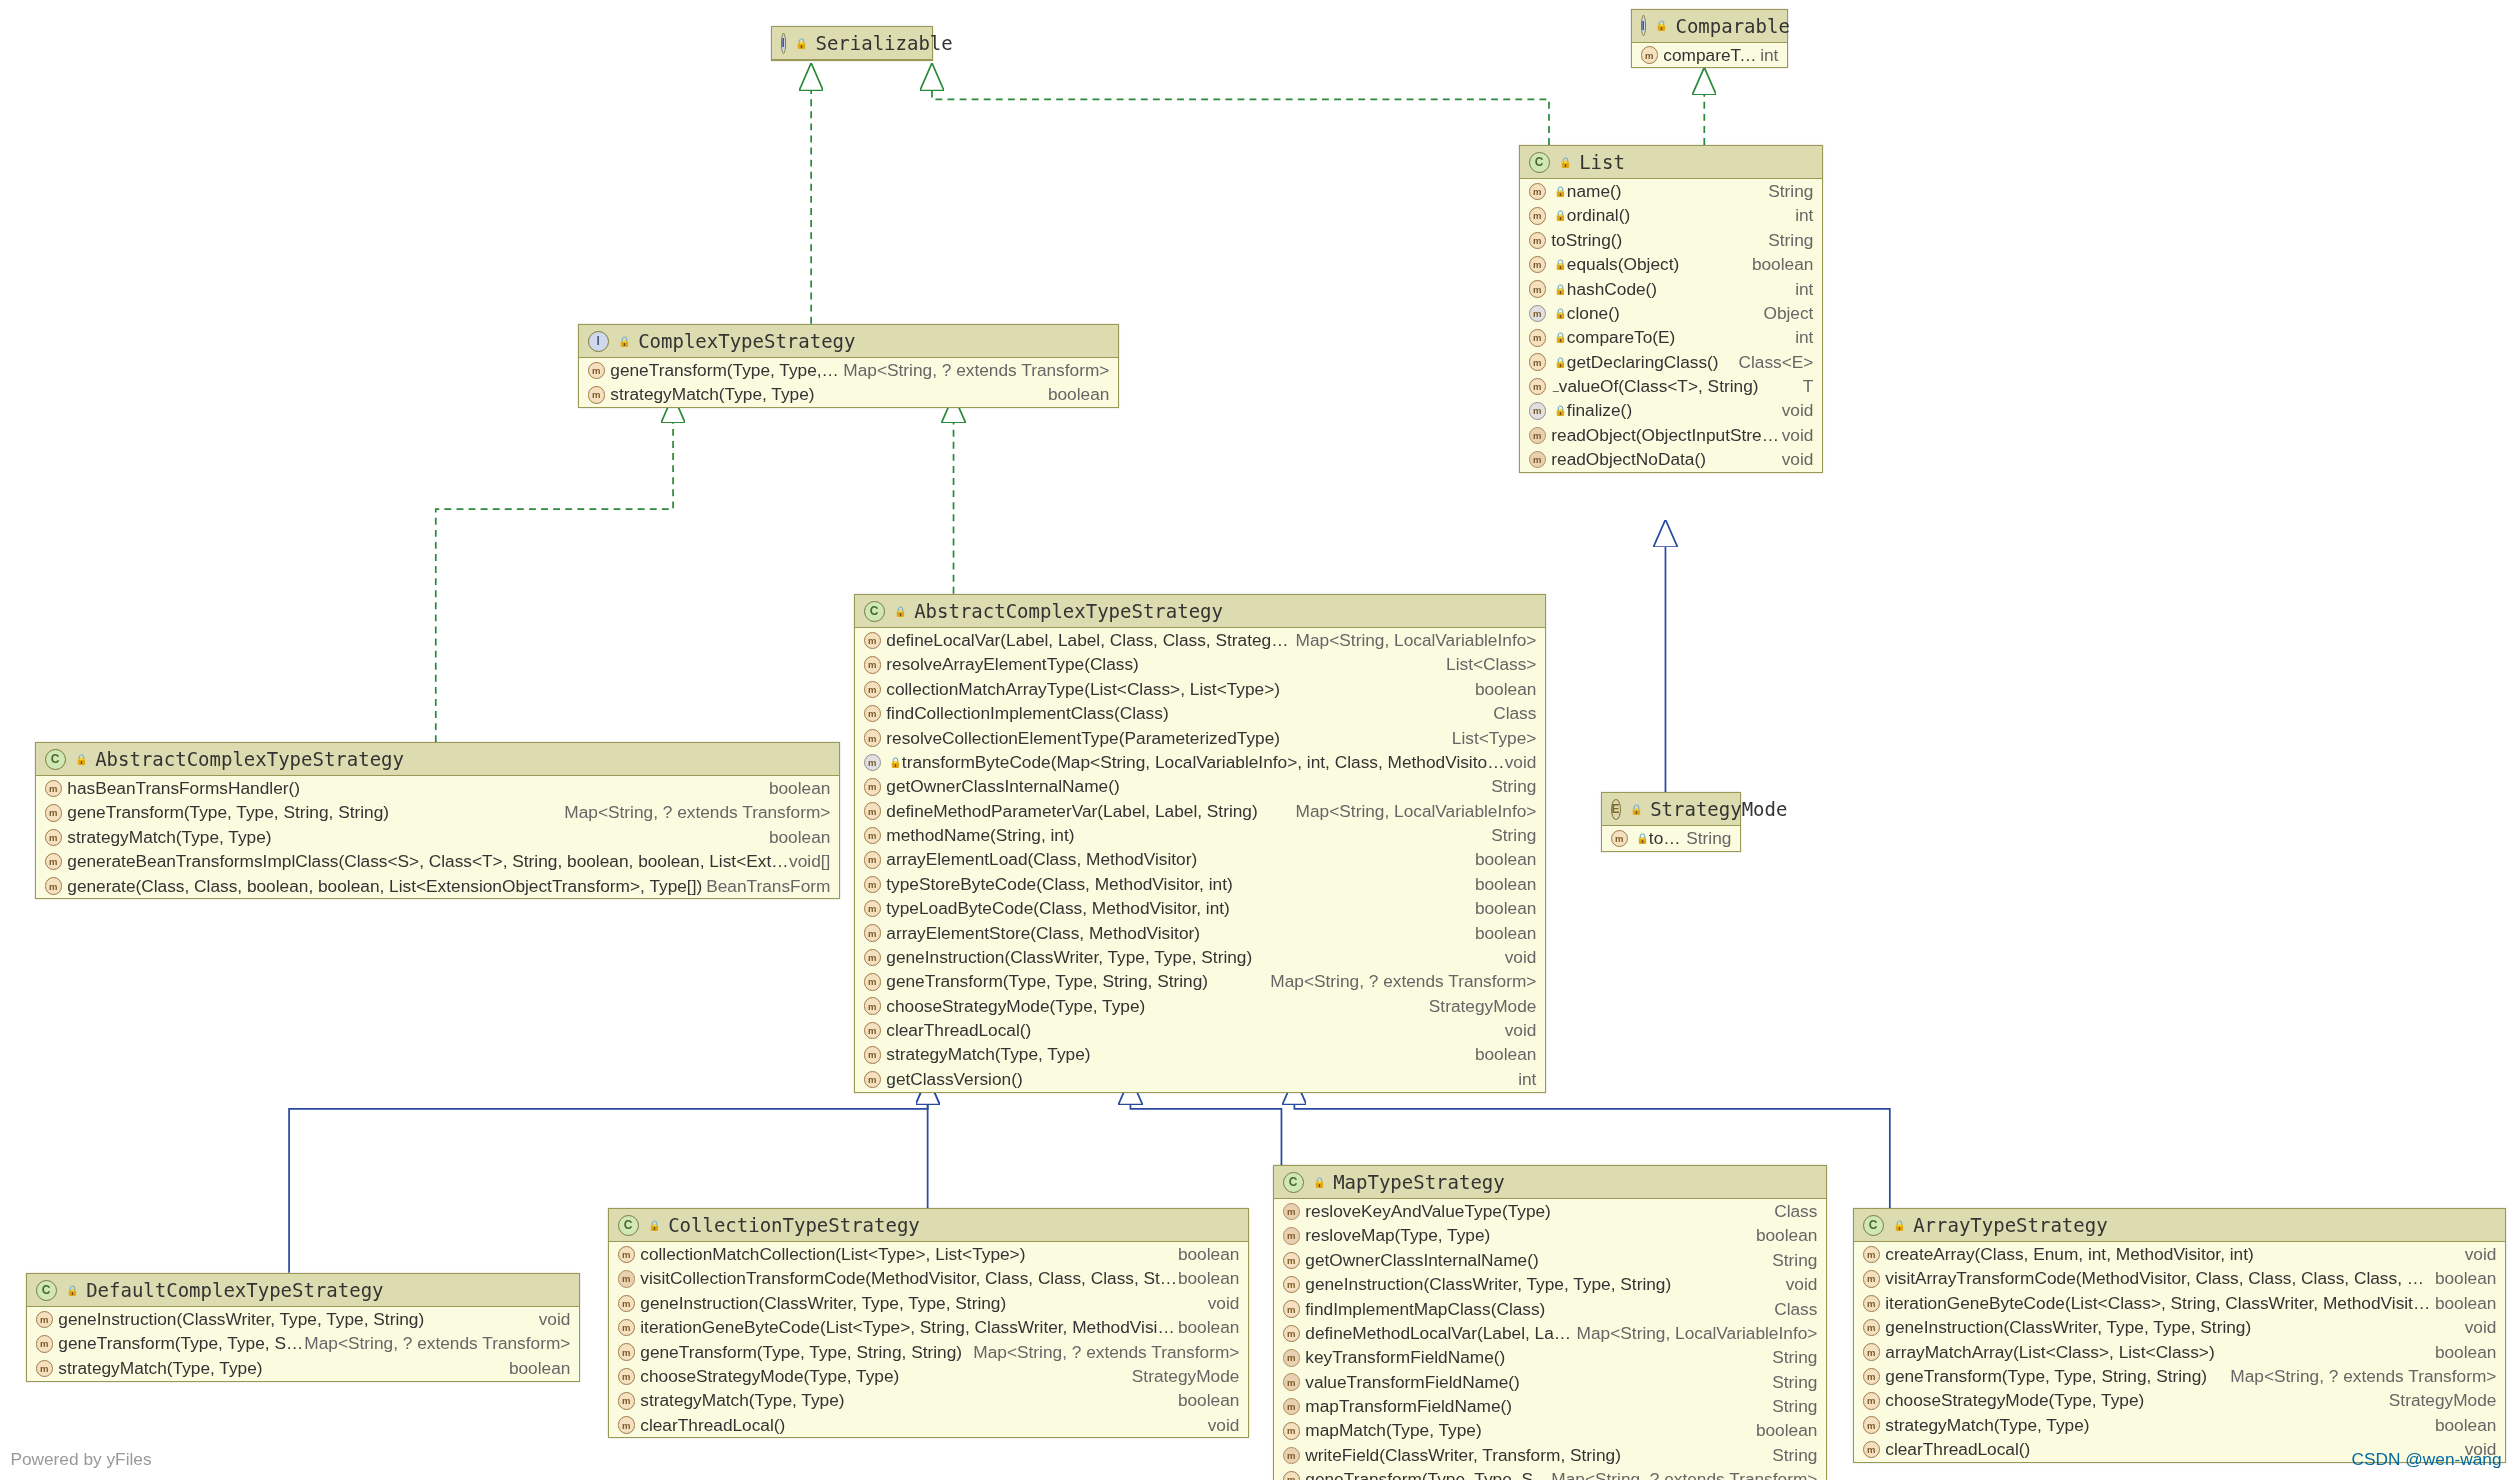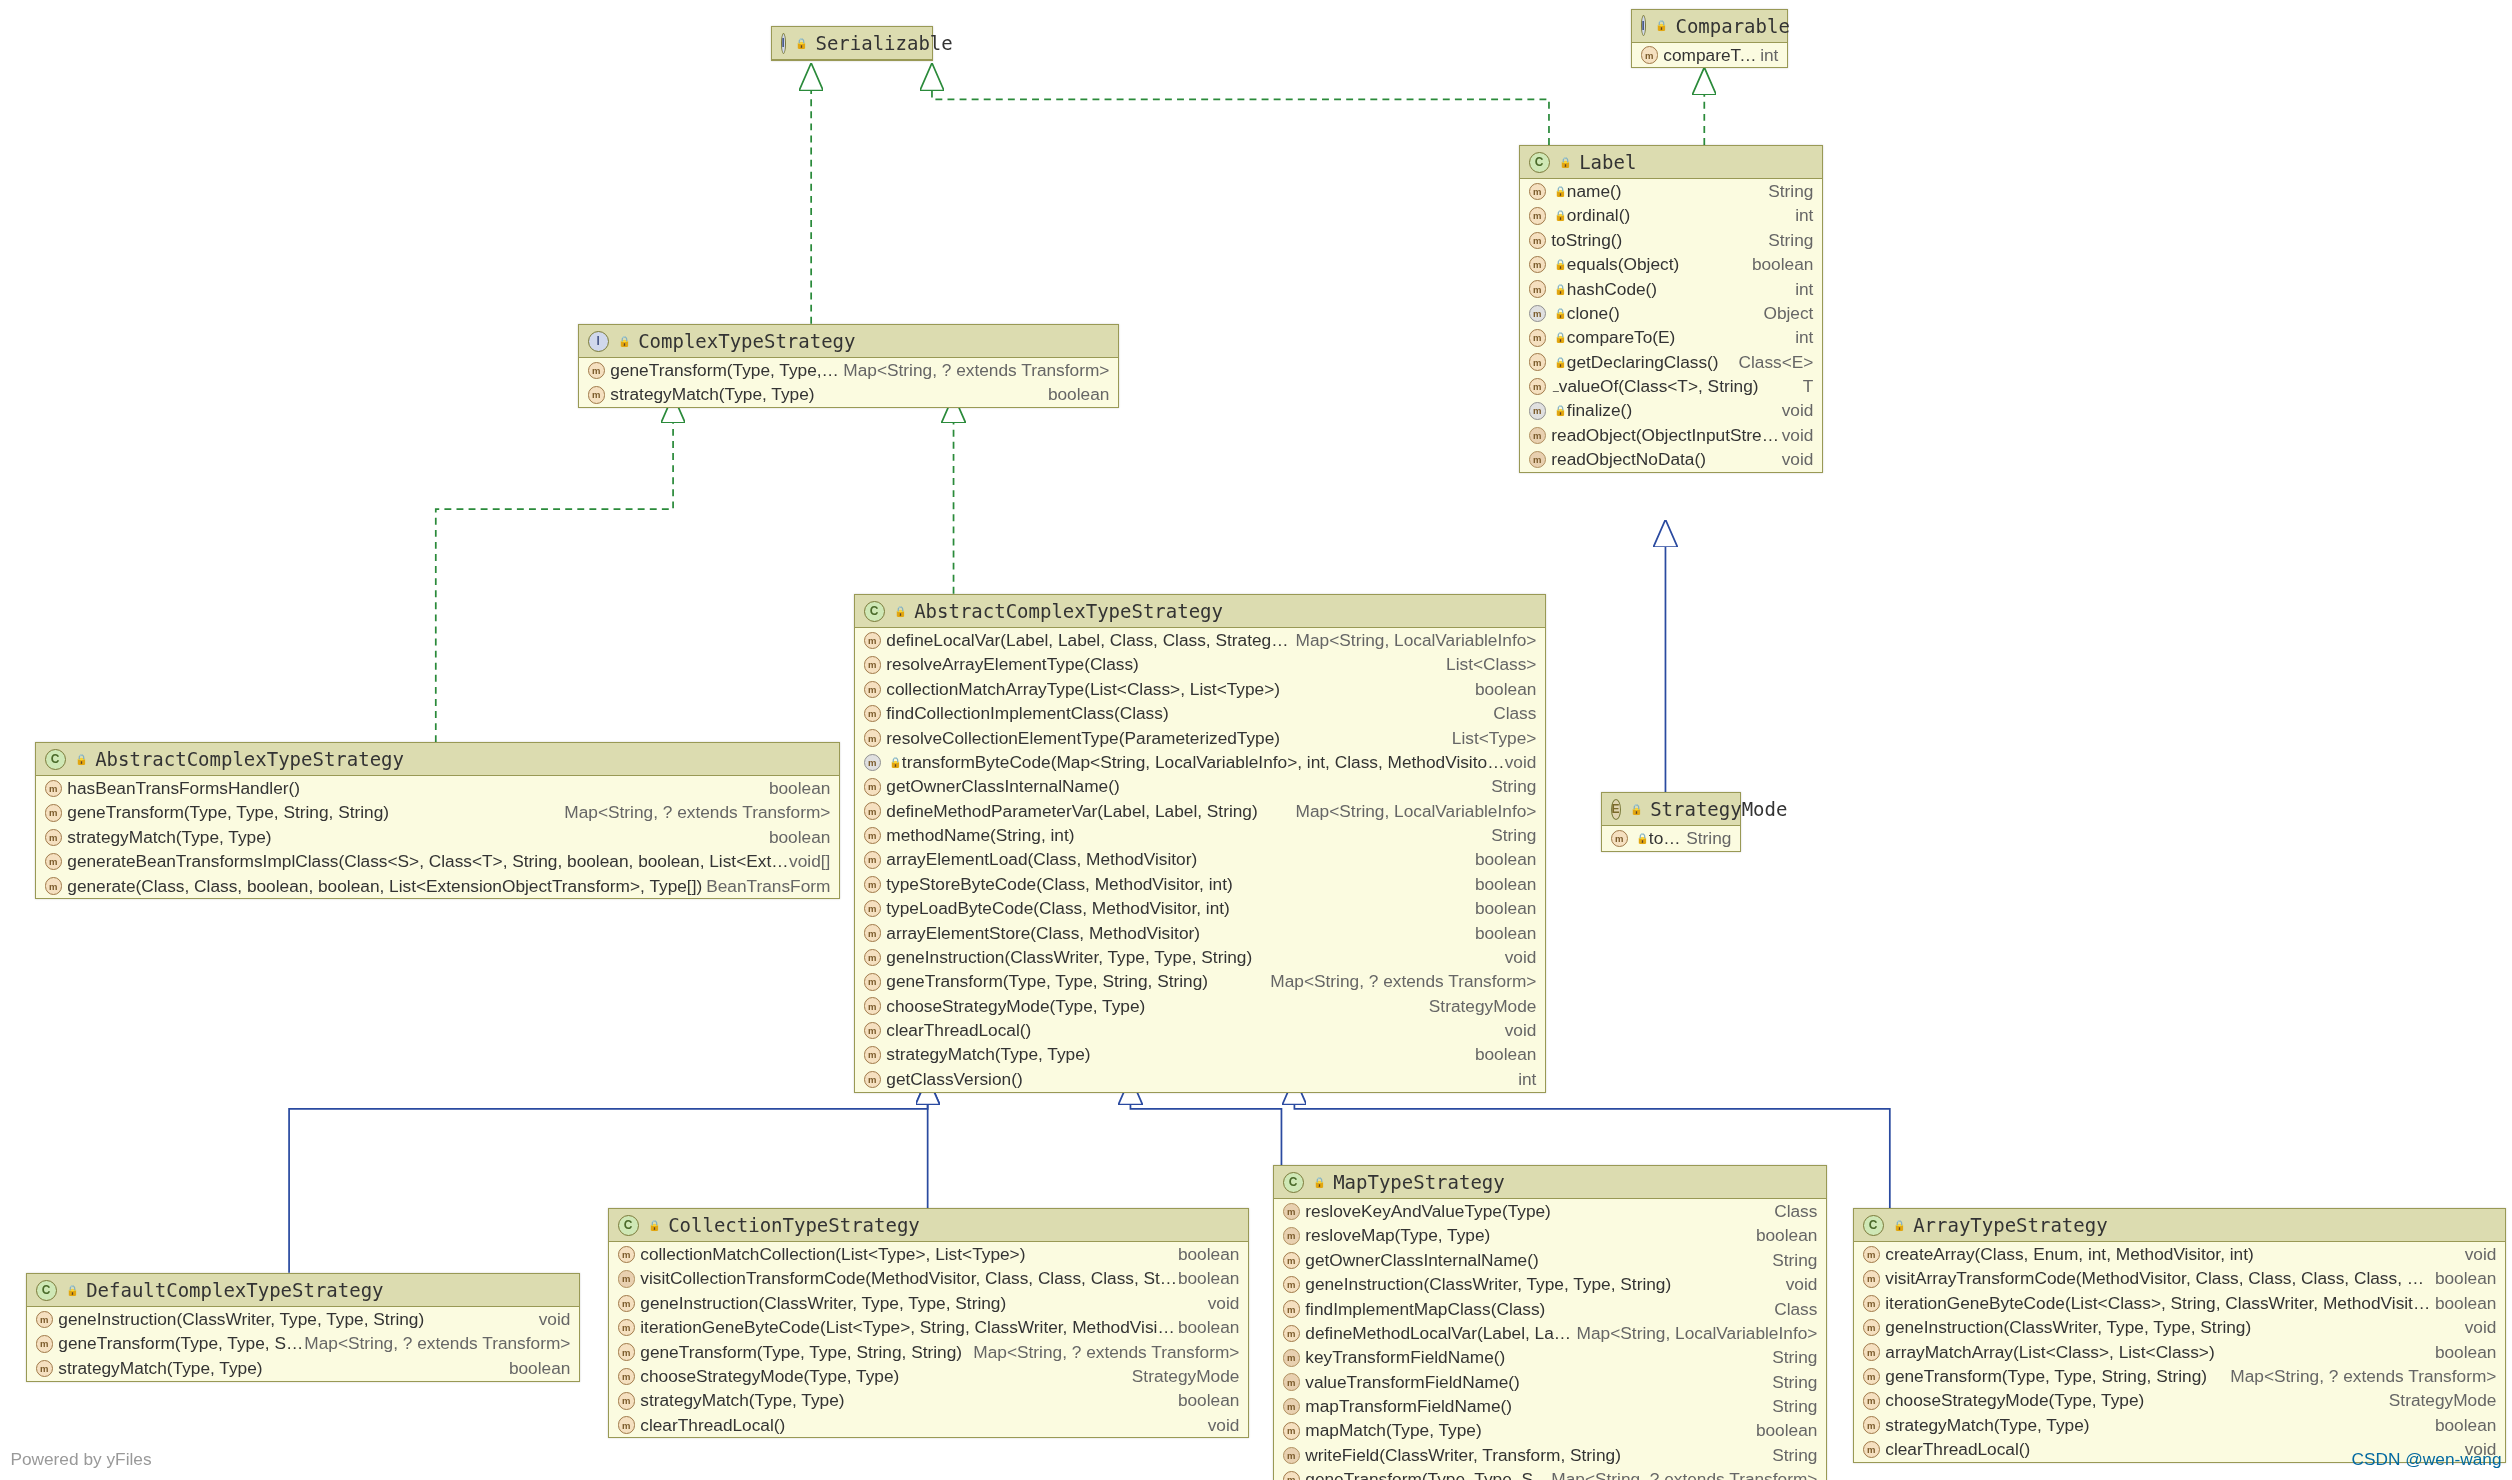--- a/index.html
+++ b/index.html
@@ -120,21 +120,21 @@
       <span class="m-icon">m</span>
       <span class="sig">compareTo(T)</span>
       <span class="ret">int</span>
     </div>
 </div>
 
 <div class="box" style="left:1519px; top:145px; width:302px;">
   <div class="title">
       <span class="cls-icon">C</span>
       <span class="lock">🔒</span>
-      <span>Label</span>
+      <span>List</span>
     </div>
   <div class="row">
       <span class="m-icon">m</span>
       <span class="lock">🔒</span>
       <span class="sig">name()</span>
       <span class="ret">String</span>
     </div>
   <div class="row">
       <span class="m-icon">m</span>
       <span class="lock">🔒</span>

